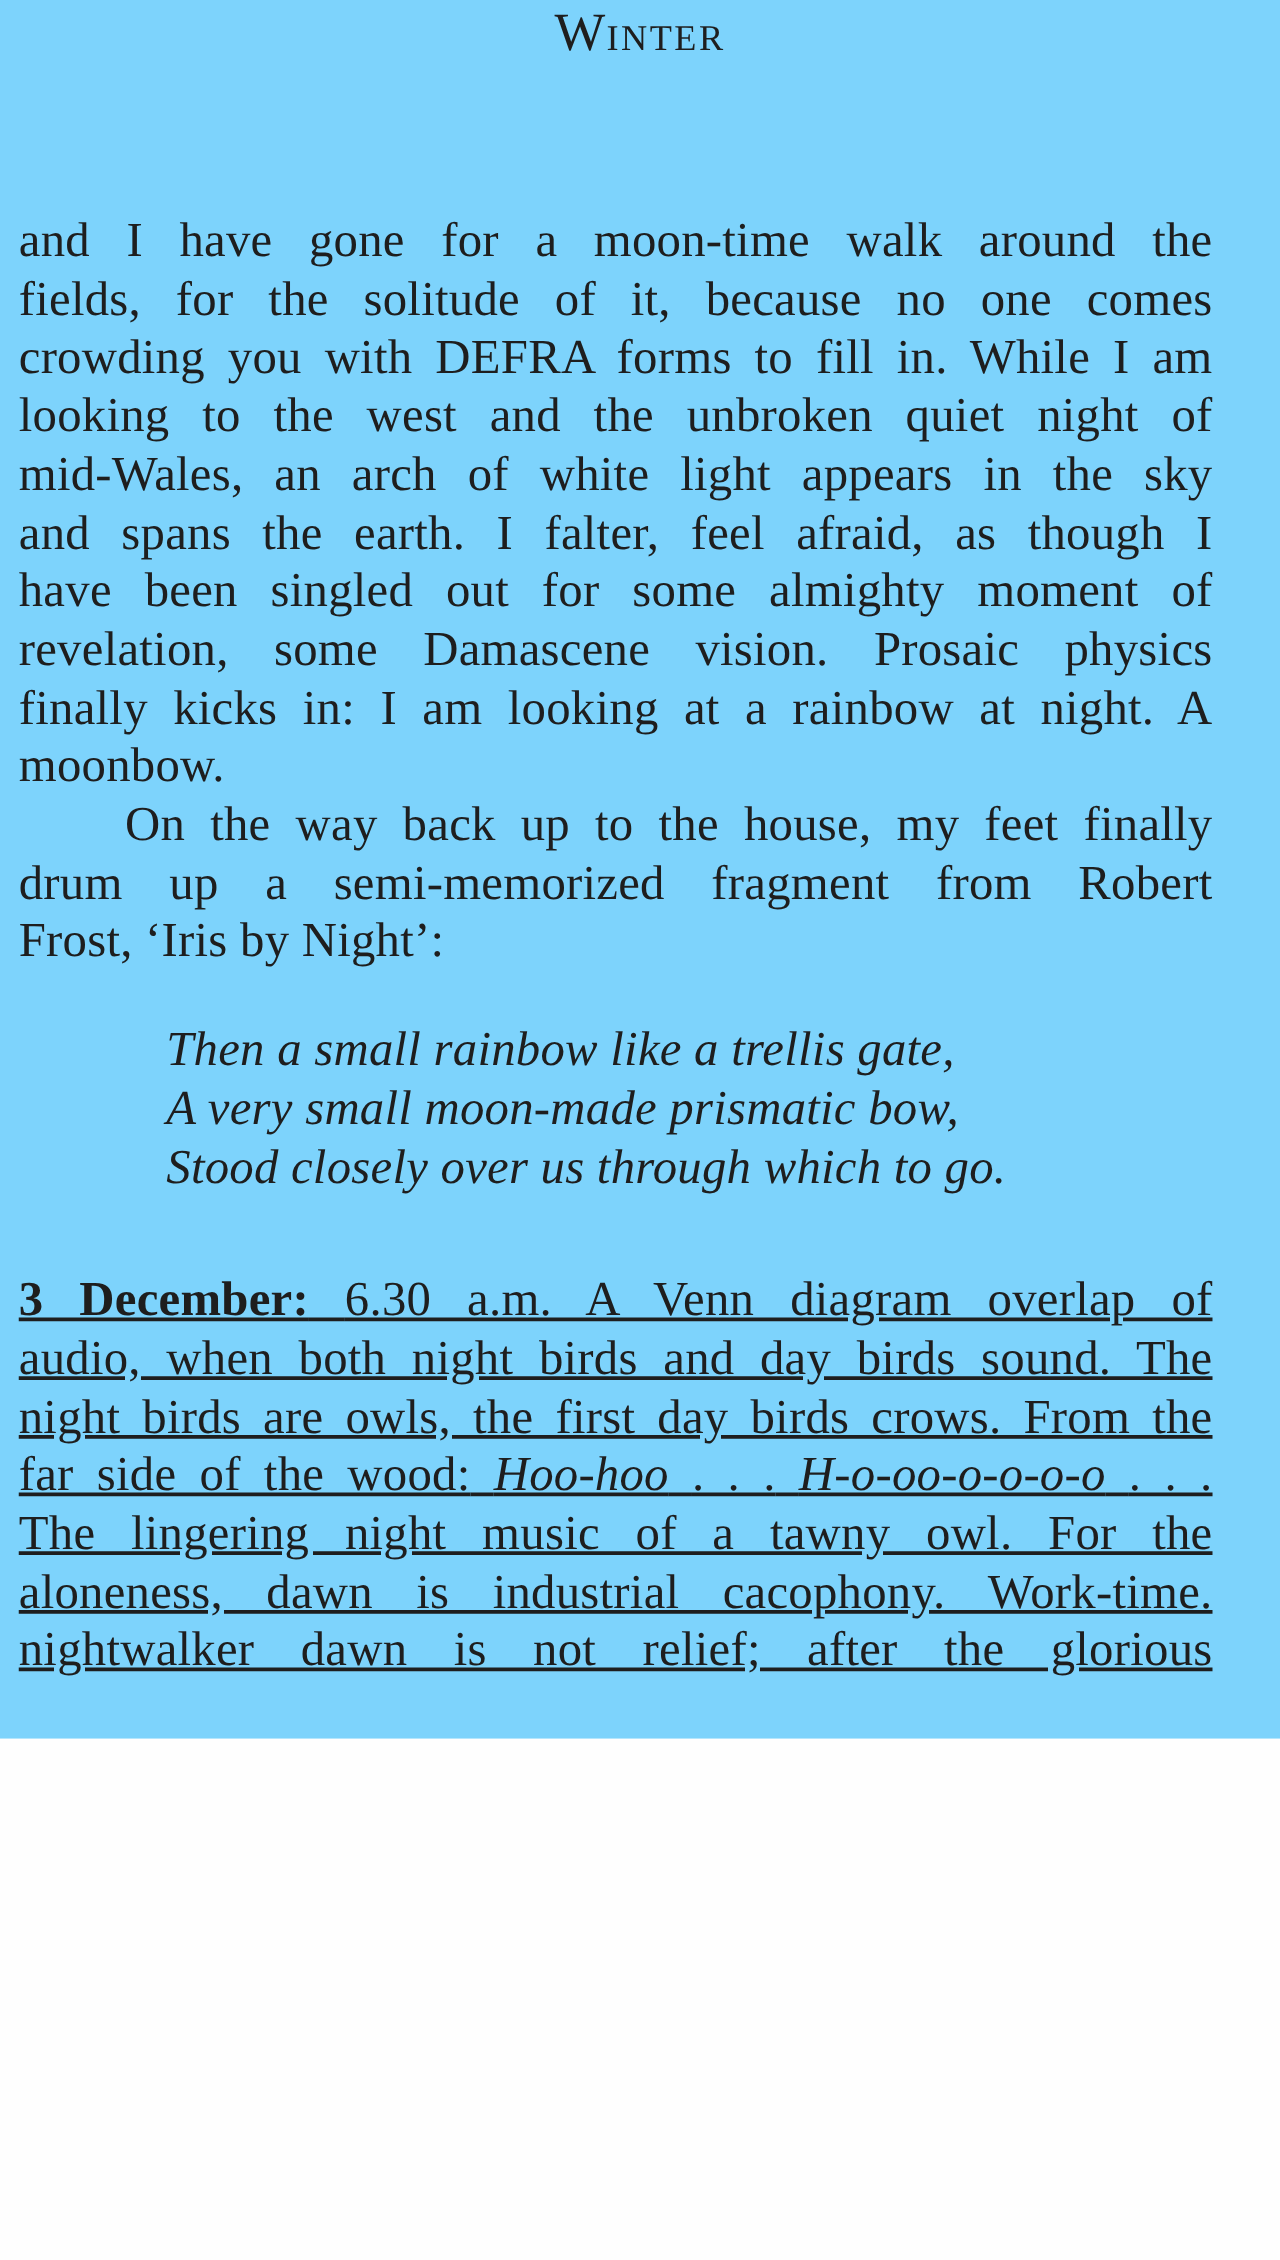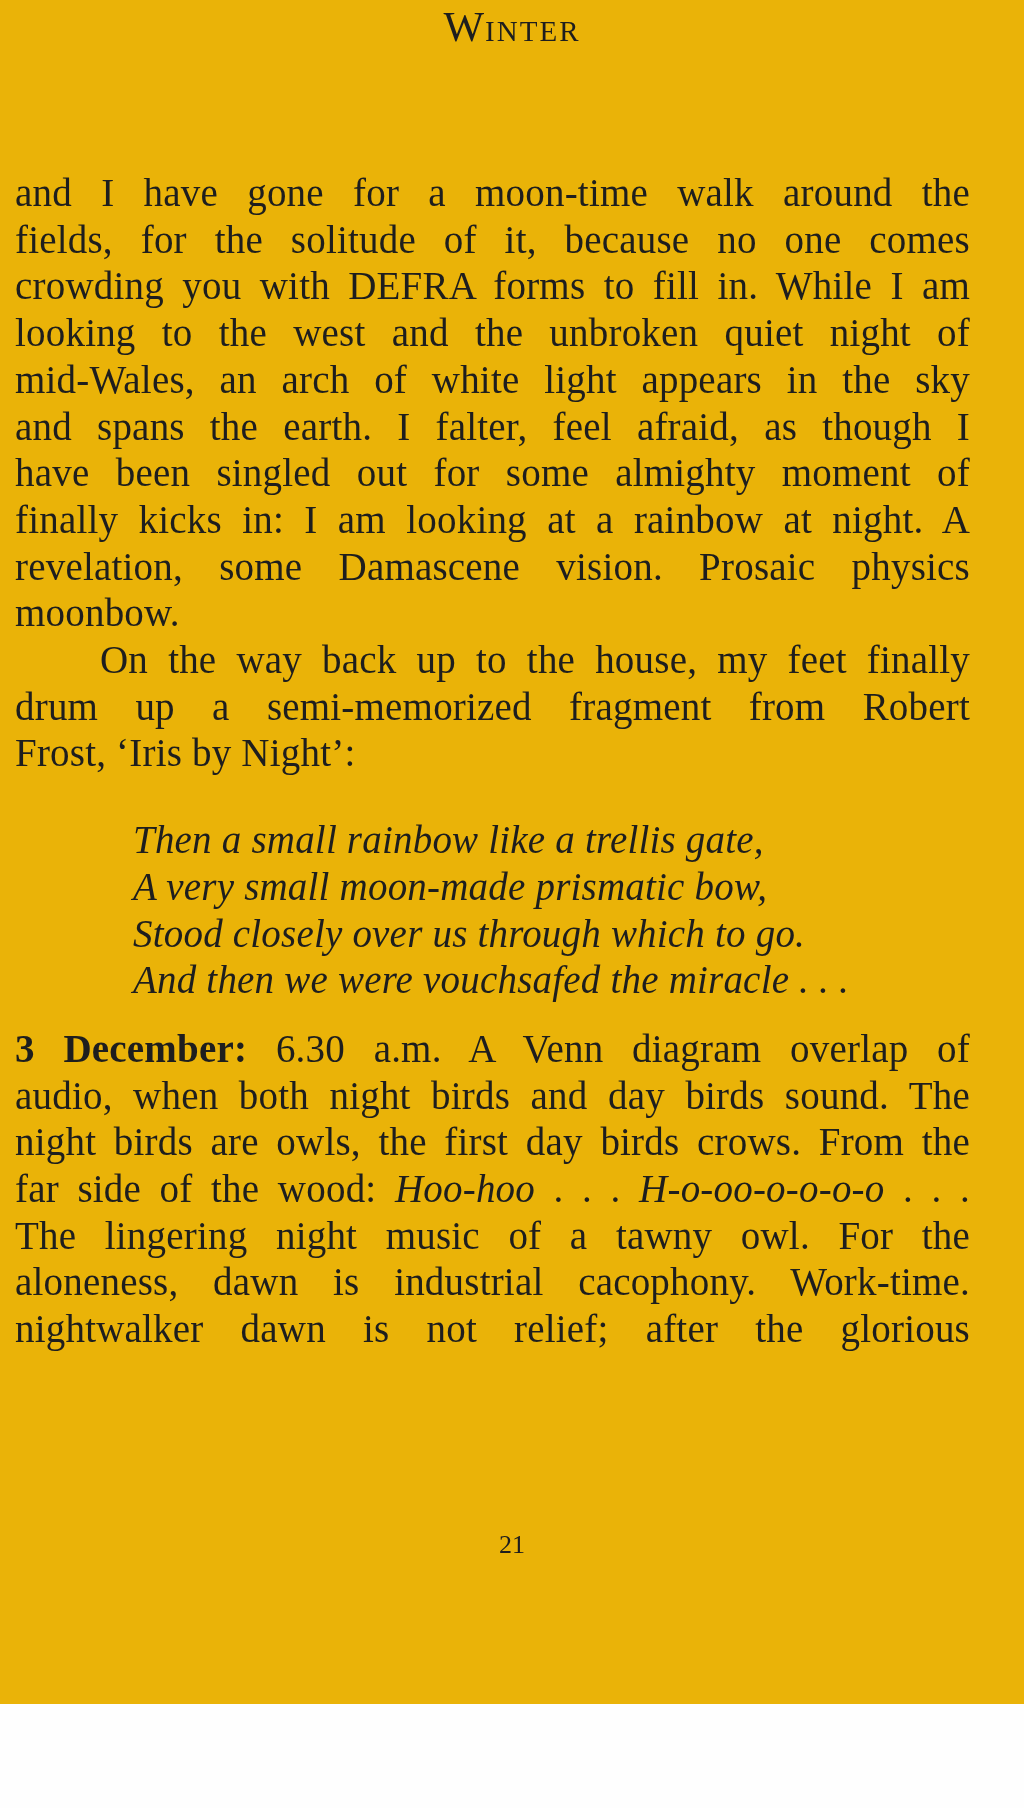--- a/index.html
+++ b/index.html
@@ -3,22 +3,22 @@
 <meta charset="utf-8">
 <style>
   html, body {
     margin: 0;
     padding: 0;
     background: #fefefe;
   }
   .page {
     position: relative;
     width: 1024px;
-    height: 1704px;
-    background: #eab308;
+    height: 1391px;
+    background: #7dd3fc;
     color: #1e1e1e;
     font-family: "Liberation Serif", "DejaVu Serif", serif;
     overflow: hidden;
   }
   .chapter-header {
     position: absolute;
     top: 2px;
     left: 0;
     width: 100%;
     text-align: center;
@@ -55,21 +55,22 @@
   }
   .indent-first {
     text-indent: 85px;
   }
   .poem {
     margin-top: 40px;
     padding-left: 118px;
     font-style: italic;
   }
   .dec-entry {
-    margin-top: 22px;
+    margin-top: 60px;
+    text-decoration: underline;
   }
   .bold { font-weight: bold; }
   .it { font-style: italic; }
   .page-number {
     position: absolute;
     top: 1522px;
     left: 0;
     width: 100%;
     text-align: center;
     font-size: 26px;
@@ -88,36 +89,35 @@
   <div class="text-block">
 
     <div>
       <div class="line jline">and I have gone for a moon-time walk around the</div>
       <div class="line jline">fields, for the solitude of it, because no one comes</div>
       <div class="line jline">crowding you with DEFRA forms to fill in. While I am</div>
       <div class="line jline">looking to the west and the unbroken quiet night of</div>
       <div class="line jline">mid-Wales, an arch of white light appears in the sky</div>
       <div class="line jline">and spans the earth. I falter, feel afraid, as though I</div>
       <div class="line jline">have been singled out for some almighty moment of</div>
+      <div class="line jline">revelation, some Damascene vision. Prosaic physics</div>
       <div class="line jline">finally kicks in: I am looking at a rainbow at night. A</div>
-      <div class="line jline">revelation, some Damascene vision. Prosaic physics</div>
       <div class="line lline">moonbow.</div>
     </div>
 
     <div>
       <div class="line jline indent-first">On the way back up to the house, my feet finally</div>
       <div class="line jline">drum up a semi-memorized fragment from Robert</div>
       <div class="line lline">Frost, ‘Iris by Night’:</div>
     </div>
 
     <div class="poem">
       <div class="line lline">Then a small rainbow like a trellis gate,</div>
       <div class="line lline">A very small moon-made prismatic bow,</div>
       <div class="line lline">Stood closely over us through which to go.</div>
-      <div class="line lline">And then we were vouchsafed the miracle . . .</div>
     </div>
 
     <div class="dec-entry">
       <div class="line jline"><span class="bold">3 December:</span> <span>6.30 a.m. A Venn diagram overlap of</span></div>
       <div class="line jline">audio, when both night birds and day birds sound. The</div>
       <div class="line jline">night birds are owls, the first day birds crows. From the</div>
       <div class="line jline"><span>far side of the wood:</span> <span class="it">Hoo-hoo</span> <span>. . .</span> <span class="it">H-o-oo-o-o-o-o</span> <span>. . .</span></div>
       <div class="line jline">The lingering night music of a tawny owl. For the</div>
       <div class="line jline">aloneness, dawn is industrial cacophony. Work-time.</div>
       <div class="line jline">nightwalker dawn is not relief; after the glorious</div>

